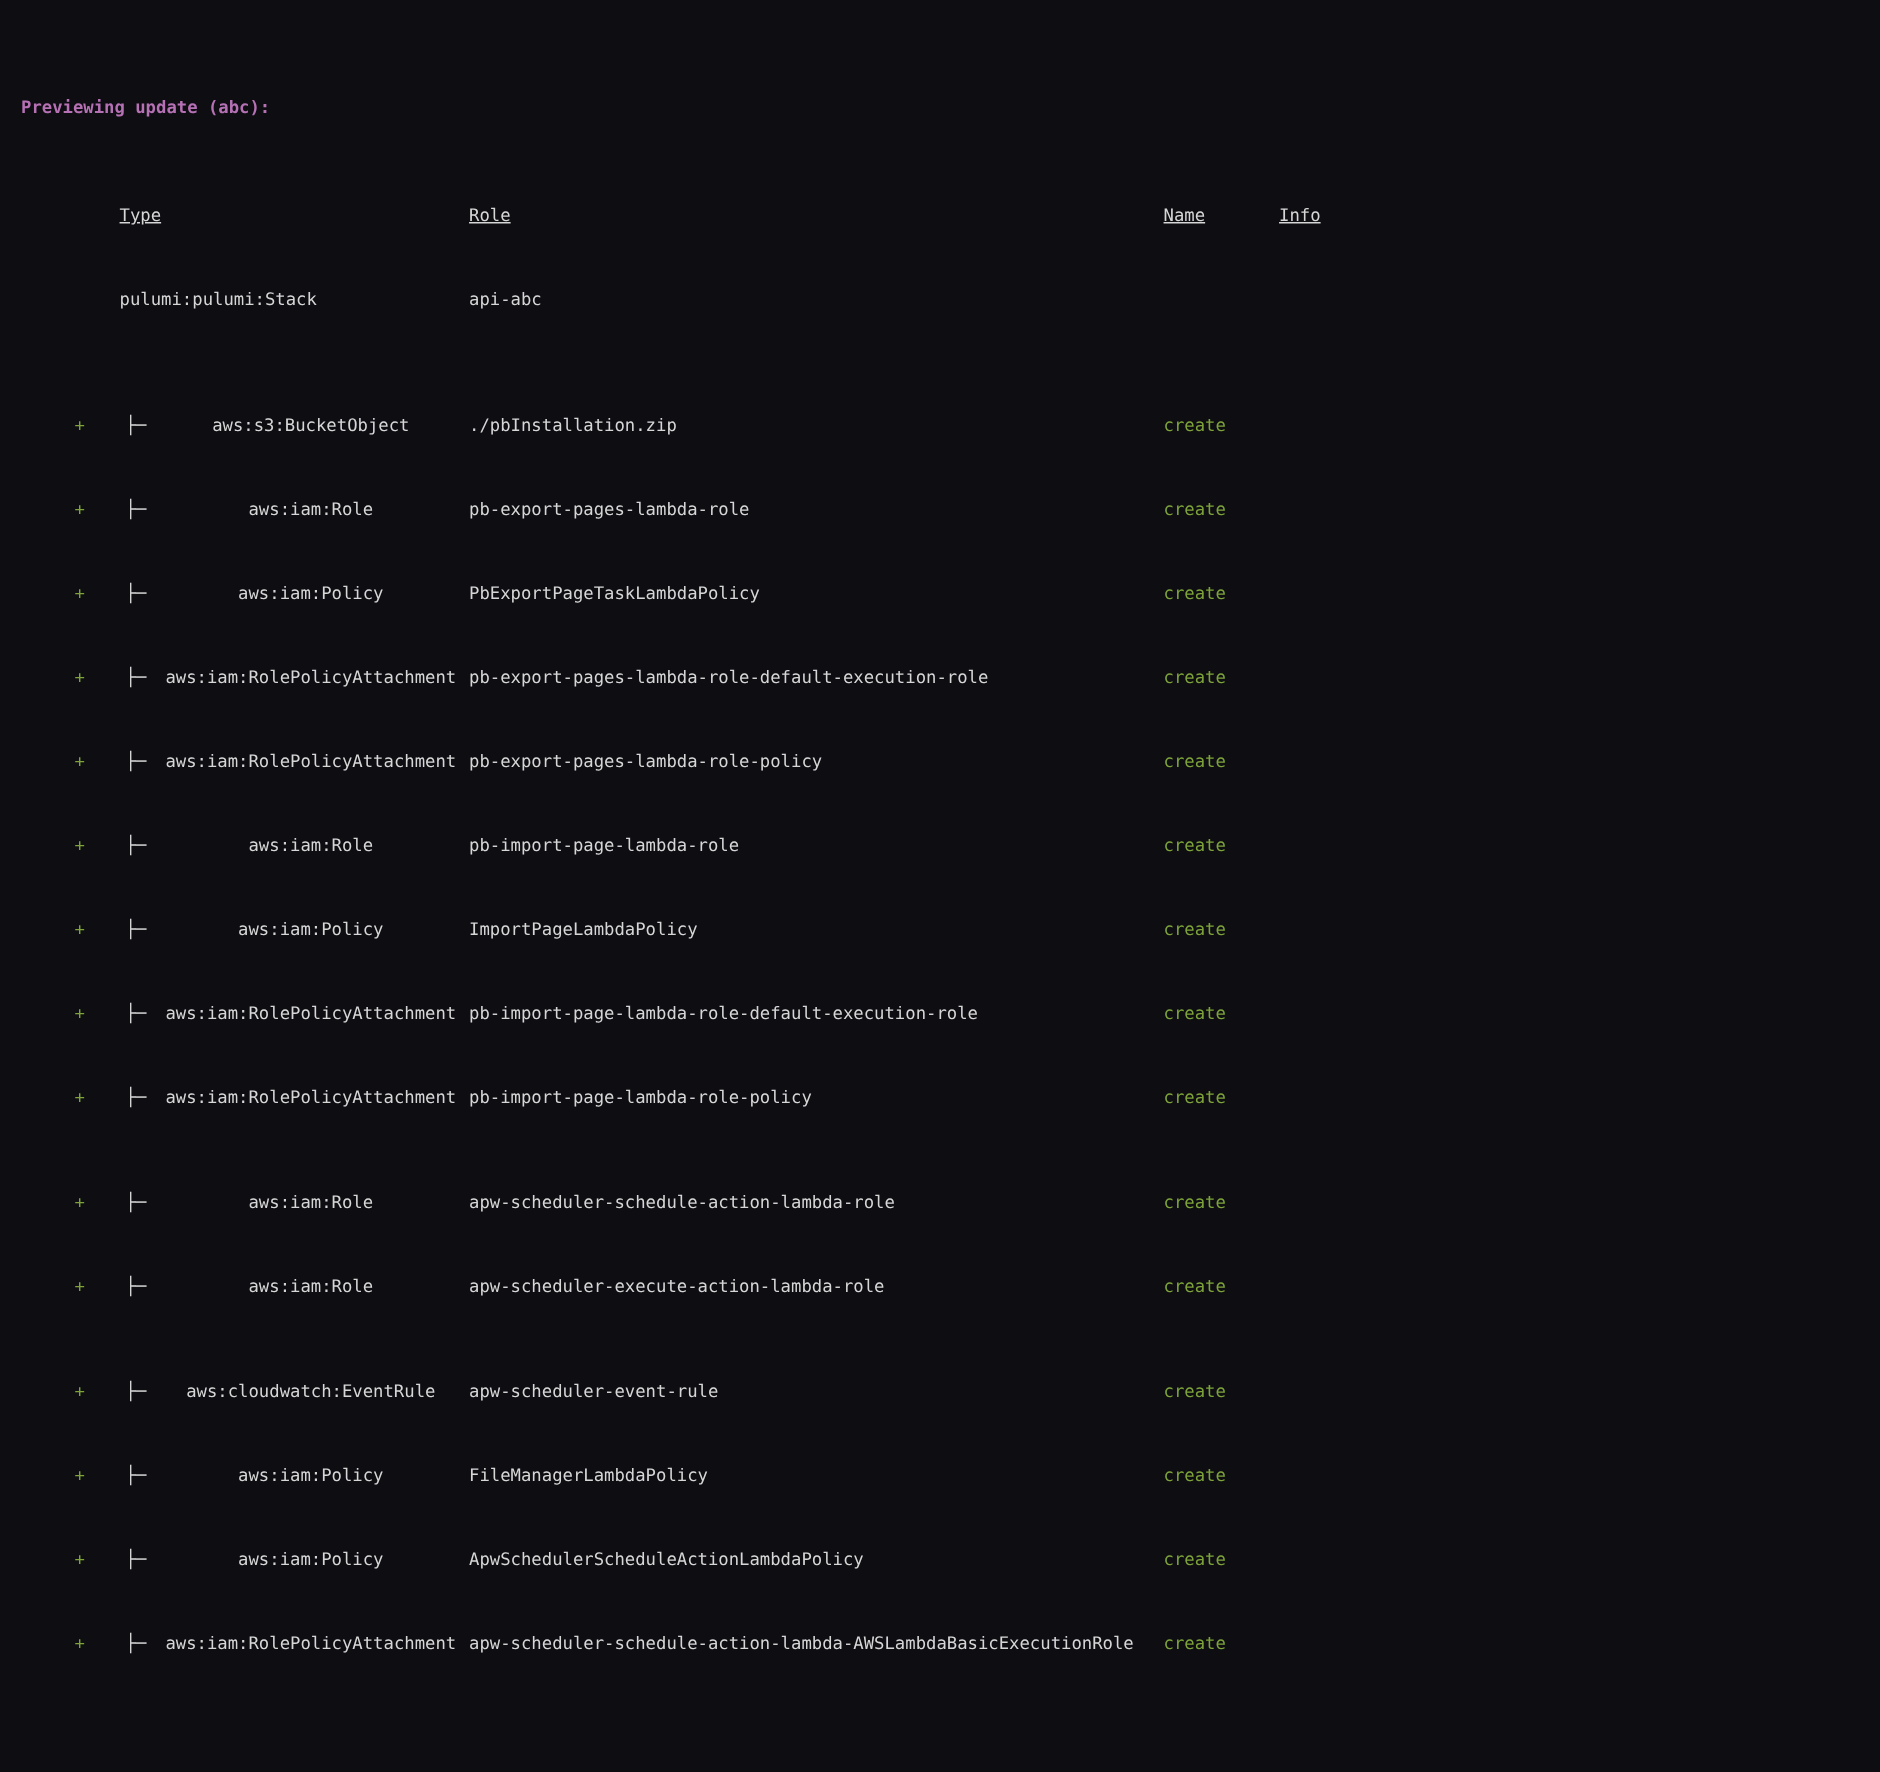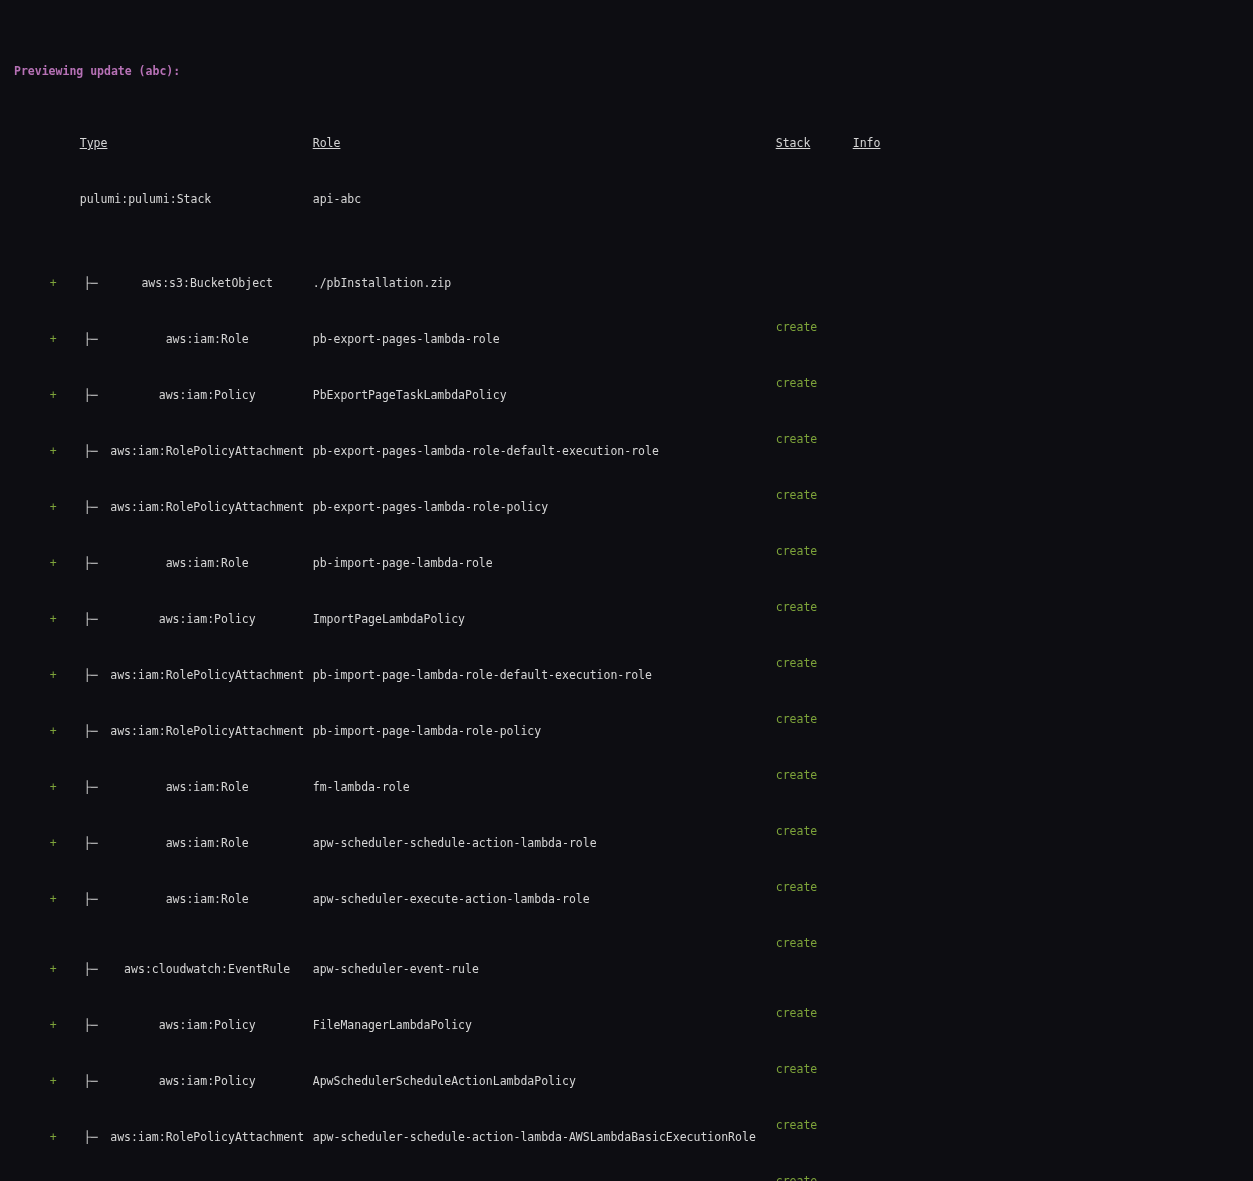--- a/index.html
+++ b/index.html
@@ -28,32 +28,32 @@
   .cell-name { width:463px; }
   .cell-plan { width:77px; }
   .cell-info { }
   .u { text-decoration:underline; }
 
   
   .row .op   { width:56px; padding-left:22px; box-sizing:border-box; }
   .row .tree { width:18px; }
   .row .type { width:211px;text-align:center; }
   .row .name { width:463px; }
-  .row .plan { width:77px;margin-top:44px; }
+  .row .plan { width:77px; }
   .row .info { color:#d6d6d6; }
 </style>
 </head>
 <body>
 
 <div class="terminal">
 
   <div class="line title-line"><span class="magenta">Previewing update (abc):</span></div>
 
   <div class="line">
-    <span class="cell-type-wide"><span class="u">Type</span></span><span class="cell-name"><span class="u">Role</span></span><span class="cell-plan"><span class="u">Stack</span></span><span class="cell-info"><span class="u">Info</span></span>
+    <span class="cell-type-wide"><span class="u">Type</span></span><span class="cell-name"><span class="u">Role</span></span><span class="cell-plan"><span class="u">Name</span></span><span class="cell-info"><span class="u">Info</span></span>
   </div>
 
   <div class="line">
     <span class="cell-type-wide">pulumi:pulumi:Stack</span><span class="cell-name">api-abc</span>
   </div>
 
   <div id="resource-rows">
   <div class="line row">
     <span class="op green">+</span><span class="tree">├─</span><span class="type">aws:s3:BucketObject</span><span class="name">./pbInstallation.zip</span><span class="plan green">create</span><span class="info"></span>
   </div>
@@ -83,23 +83,20 @@
   </div>
 
   <div class="line row">
     <span class="op green">+</span><span class="tree">├─</span><span class="type">aws:iam:RolePolicyAttachment</span><span class="name">pb-import-page-lambda-role-default-execution-role</span><span class="plan green">create</span><span class="info"></span>
   </div>
 
   <div class="line row">
     <span class="op green">+</span><span class="tree">├─</span><span class="type">aws:iam:RolePolicyAttachment</span><span class="name">pb-import-page-lambda-role-policy</span><span class="plan green">create</span><span class="info"></span>
   </div>
 
-  <div class="line row">
-    <span class="op green">+</span><span class="tree">├─</span><span class="type">aws:iam:Role</span><span class="name">fm-lambda-role</span><span class="plan green">create</span><span class="info"></span>
-  </div>
 
   <div class="line row">
     <span class="op green">+</span><span class="tree">├─</span><span class="type">aws:iam:Role</span><span class="name">apw-scheduler-schedule-action-lambda-role</span><span class="plan green">create</span><span class="info"></span>
   </div>
 
   <div class="line row">
     <span class="op green">+</span><span class="tree">├─</span><span class="type">aws:iam:Role</span><span class="name">apw-scheduler-execute-action-lambda-role</span><span class="plan green">create</span><span class="info"></span>
   </div>
 
 

